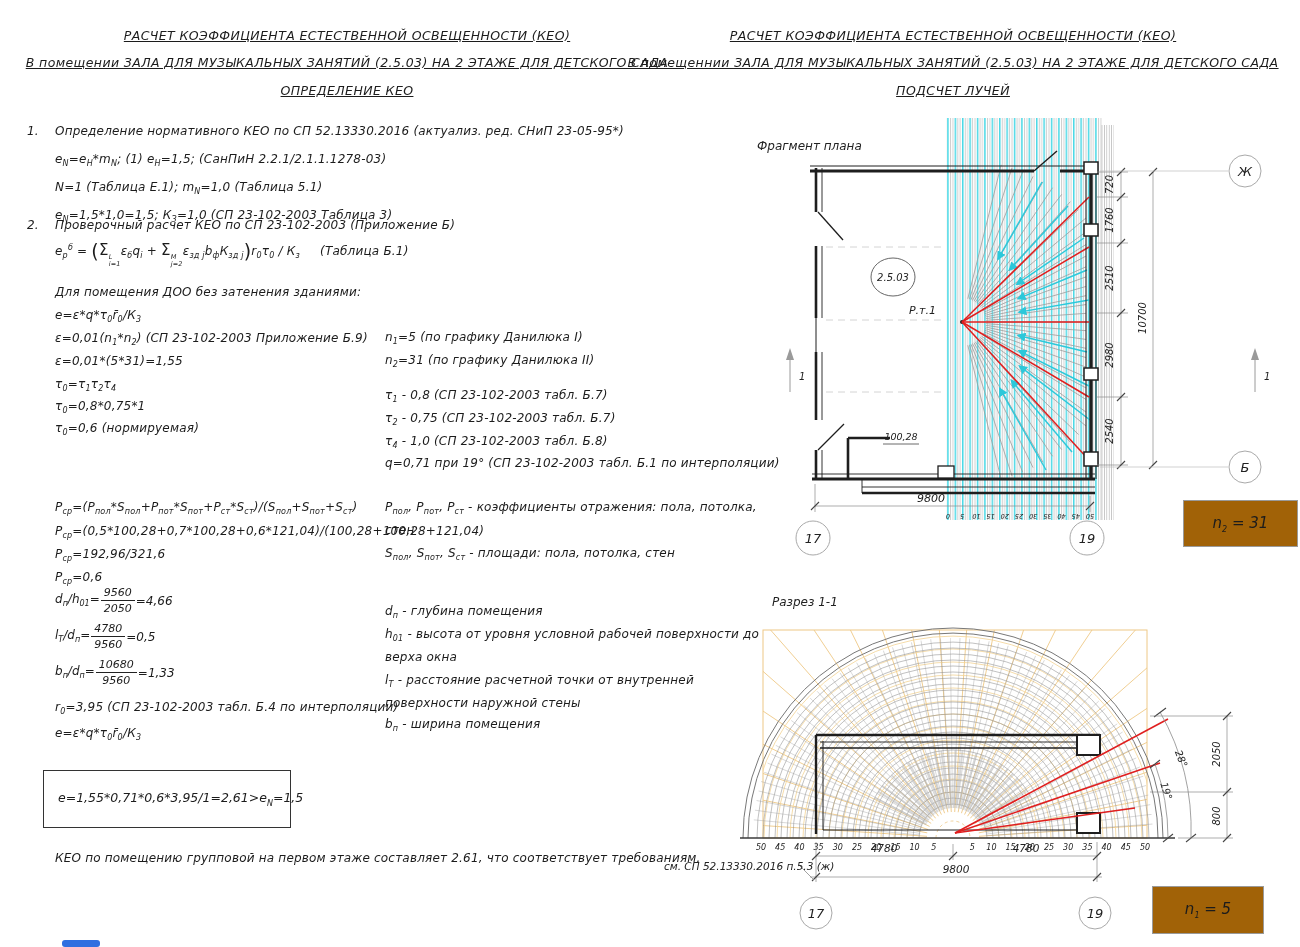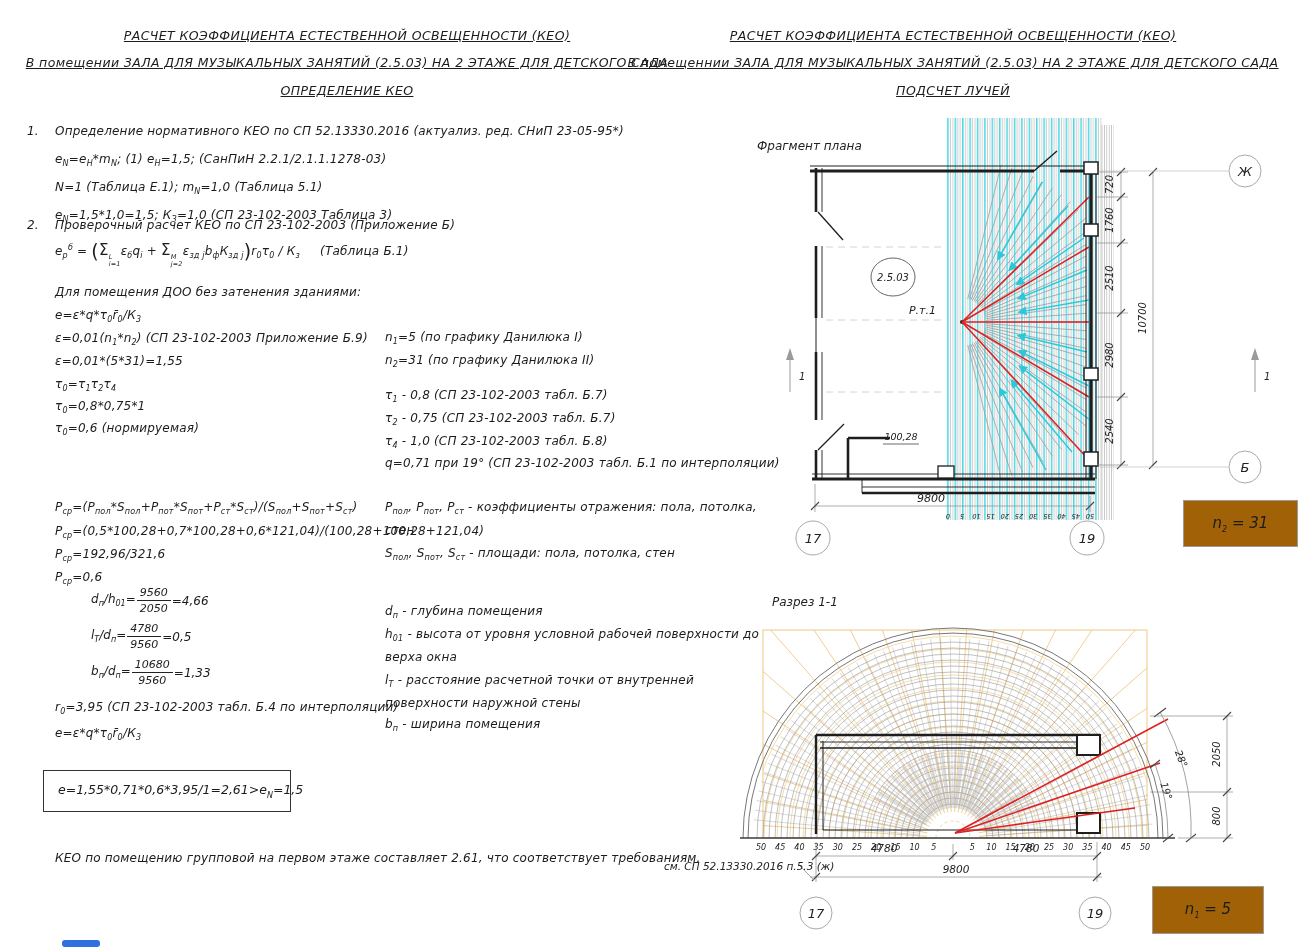--- a/index.html
+++ b/index.html
@@ -7,27 +7,27 @@
          font-family:"DejaVu Sans",sans-serif;font-style:italic;color:#1c1c1c;}
   .ln{position:absolute;white-space:nowrap;font-size:12px;letter-spacing:.2px;}
   .ttl{font-size:12.5px;letter-spacing:.4px;text-decoration:underline;}
   .ctr{transform:translateX(-50%);}
   sub{font-size:8px;}
   sup{font-size:8px;}
   .bigp{font-size:19px;vertical-align:-3px;font-style:normal;}
   .sig{font-size:15px;font-style:normal;}
   .lims{display:inline-flex;flex-direction:column;vertical-align:-4px;line-height:1;}
   .lims i{font-size:6.5px;font-style:italic;}
-  .frac-row{position:absolute;display:flex;align-items:center;font-size:12px;white-space:nowrap;margin-left:36px;}
+  .frac-row{position:absolute;display:flex;align-items:center;font-size:12px;white-space:nowrap;}
   .frac{display:inline-flex;flex-direction:column;text-align:center;font-size:11px;margin:0 1px;}
   .frac .num{border-bottom:1px solid #222;padding:0 3px 1px;}
   .frac .den{padding-top:1px;}
   .resbox{position:absolute;border:1px solid #9a9a9a;display:flex;align-items:center;justify-content:center;
           font-size:15px;background:#a16207;}
-  .fbox{position:absolute;border:1.3px solid #333;display:flex;align-items:center;padding:0 14px;font-size:12.5px;}
+  .fbox{position:absolute;border:1.3px solid #333;display:flex;align-items:center;padding:8px 14px;font-size:12.5px;}
   svg{position:absolute;}
   svg text{font-family:"DejaVu Sans",sans-serif;font-style:italic;fill:#222;}
   .artifact{position:absolute;background:#2f6fe0;border-radius:3px;}
 </style>
 </head>
 <body>
 
 <div class="sheet">
 
   <div class="ln ttl ctr" style="left:347px;top:28px">РАСЧЕТ КОЭФФИЦИЕНТА ЕСТЕСТВЕННОЙ ОСВЕЩЕННОСТИ (КЕО)</div>

